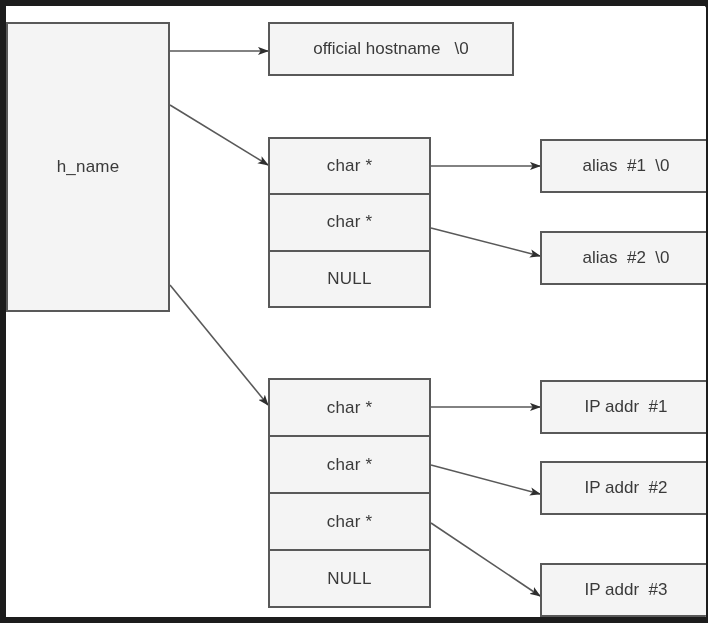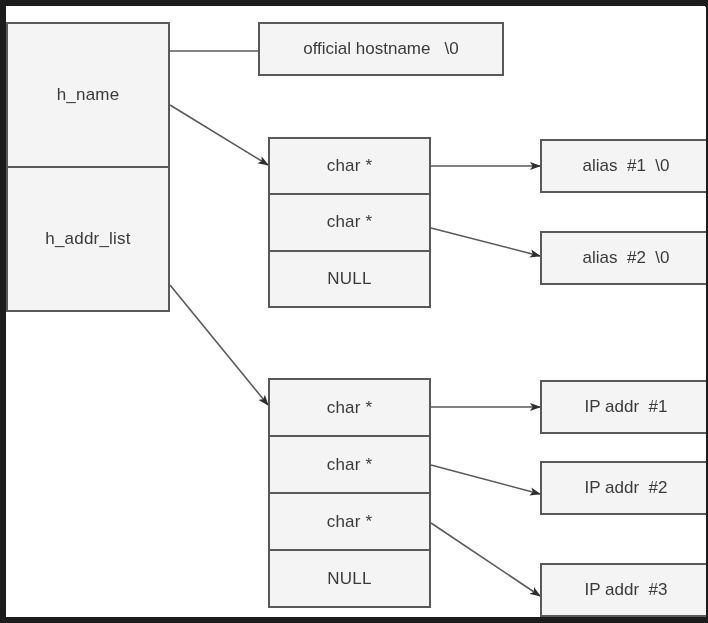--- a/index.html
+++ b/index.html
@@ -99,24 +99,23 @@
 
       <line x1="425" y1="401" x2="534" y2="401" marker-end="url(#ah)"></line>
 
       <line x1="425" y1="459" x2="534" y2="488" marker-end="url(#ah)"></line>
 
       <line x1="425" y1="517" x2="534" y2="590" marker-end="url(#ah)"></line>
     </svg>
 
     <div class="box" style="left:0px; top:16px; width:164px; height:290px;">
       <div class="cell">h_name</div>
-      <div class="cell">h_addr_list</div>
     </div>
 
-    <div class="single" style="left:252px; top:16px; width:246px; height:54px;">official hostname   \0</div>
+    <div class="single" style="left:262px; top:16px; width:246px; height:54px;">official hostname   \0</div>
 
     <div class="box" style="left:262px; top:131px; width:163px; height:171px;">
       <div class="cell">char *</div>
       <div class="cell">char *</div>
       <div class="cell">NULL</div>
     </div>
 
     <div class="single" style="left:534px; top:133px; width:172px; height:54px;">alias  #1  \0</div>
     <div class="single" style="left:534px; top:225px; width:172px; height:54px;">alias  #2  \0</div>
 

